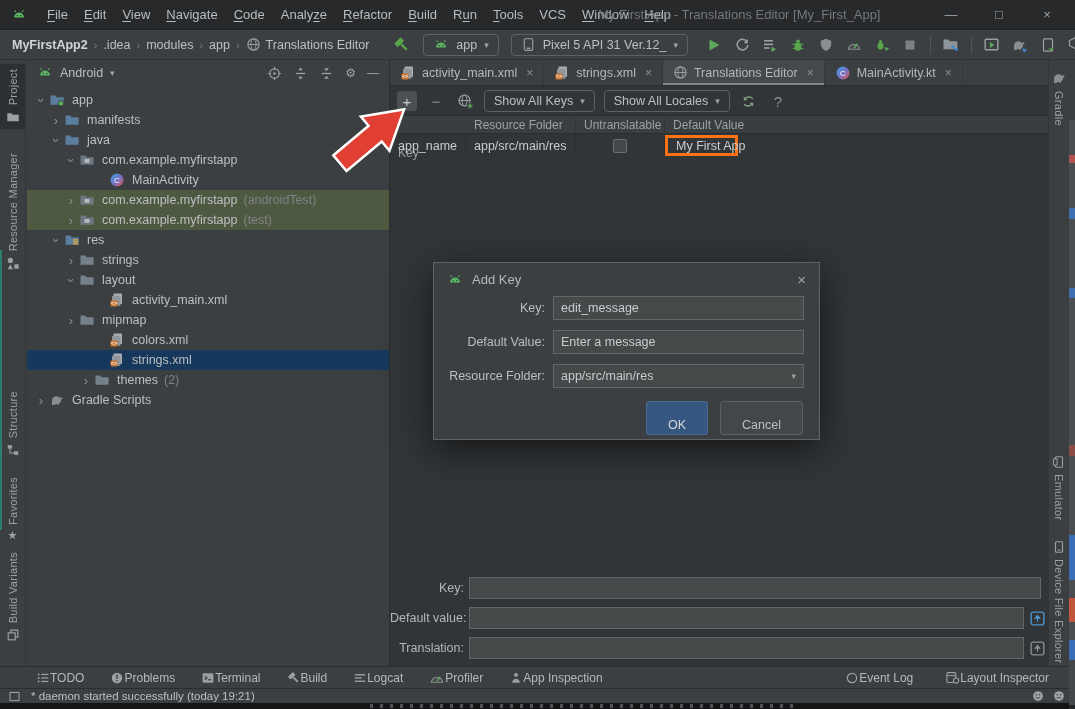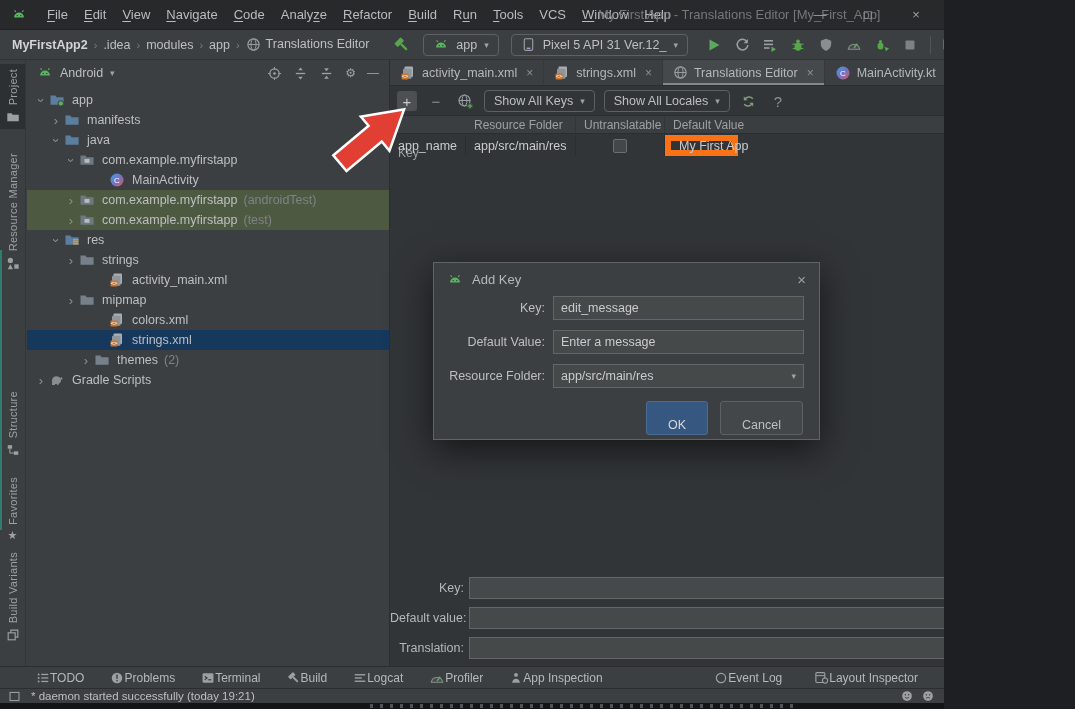--- a/index.html
+++ b/index.html
@@ -1,33 +1,33 @@
 <!DOCTYPE html>
 <html><head>
 <meta charset="utf-8">
 <style>
 *{margin:0;padding:0;box-sizing:border-box}
 html,body{background:#1e1f22}
 body{font-family:"Liberation Sans",sans-serif;-webkit-font-smoothing:antialiased}
-.app{position:relative;width:944px;height:709px;background:#3c3f41;overflow:hidden;color:#bbbdbf;font-size:12px}
+.app{position:relative;width:1075px;height:709px;background:#3c3f41;overflow:hidden;color:#bbbdbf;font-size:12px}
 .ic{display:inline-flex;align-items:center;justify-content:center;line-height:1}
 .ic.tic{color:#9da1a4}
 
 .titlebar{position:absolute;top:0;left:0;right:0;height:30px;background:#27292b;display:flex;align-items:center;border-bottom:1px solid #1f2123;z-index:5}
 .as-logo{margin-left:11px}
 #menus{display:flex;margin-left:12px}
 .menu-item{padding:0 8px;font-size:13px;color:#b9bcbe;cursor:pointer;white-space:nowrap}
 .menu-item u{text-underline-offset:2px}
 .win-title{position:absolute;left:598px;color:#75787b;font-size:13px;white-space:nowrap}
 .win-controls{position:absolute;right:4px;top:0;height:30px;display:flex}
 .win-btn{width:48px;text-align:center;line-height:30px;color:#9fa2a4;font-size:13px;cursor:pointer}
 
 .toolbar{position:absolute;top:30px;left:0;right:0;height:30px;background:#3c3f41;display:flex;align-items:center;border-bottom:1px solid #313437;z-index:4}
 #crumbs{display:flex;align-items:center;margin-left:12px;font-size:12.5px;white-space:nowrap}
-.crumb{color:#bdbfc1;cursor:pointer;display:flex;align-items:flex-start;gap:5px}
+.crumb{color:#bdbfc1;cursor:pointer;display:flex;align-items:flex-end;gap:5px}
 .crumb.first{font-weight:bold;color:#d2d4d6}
 .crumb-sep{color:#7a7d80;margin:0 6px;font-size:11px}
 .hammer-wrap{margin-left:24px;cursor:pointer}
 .combo{height:22px;border:1px solid #5e6163;border-radius:4px;display:inline-flex;align-items:center;gap:7px;padding:0 9px;cursor:pointer;color:#bdbfc1;font-size:12.5px;white-space:nowrap}
 .caret{color:#9fa2a4;font-size:9px}
 .toolbar .combo{margin-left:12px}
 #runicons{display:flex;align-items:center;margin-left:16px;gap:8px}
 .ticon{width:20px;height:20px;display:inline-flex;align-items:center;justify-content:center;cursor:pointer;border-radius:3px}
 .tsep{width:1px;height:18px;background:#515456;margin:0 2px}
 
@@ -66,21 +66,21 @@
 .tbtn.plus{background:#4c5052}
 .tbtn.dim{color:#8d9093}
 .txbar .combo{border-radius:4px}
 #thead{position:absolute;top:55px;left:0;right:0;height:19px;background:#3b3e40;display:flex;border-top:1px solid #2b2d2f;border-bottom:1px solid #2b2d2f}
 .th{padding:2px 8px 0;color:#9da1a4;font-size:12px;border-right:1px solid #333638;white-space:nowrap}
 .th:last-child{border-right:none}
 #trowc{position:absolute;top:75px;left:0;height:21px;display:flex}
 .td{padding:0 8px;font-size:12.5px;color:#c9cbcd;border-right:1px solid #2b2d2f;display:flex;align-items:center;white-space:nowrap}
 .td.cbcell{justify-content:center}
 .cb{width:14px;height:14px;border:1px solid #6b6f71;border-radius:2px;background:#43474a;cursor:pointer}
-.td.valcell{border:6px solid #f97316}
+.td.valcell{border:3px solid #f97316}
 
 .bform{position:absolute;left:0;right:0;top:517px}
 .frow{display:flex;align-items:center;height:22px;margin-bottom:8px}
 .frow label{width:74px;min-width:74px;text-align:right;margin-right:5px;color:#b5b8ba;font-size:12.5px;white-space:nowrap}
 .finput{height:22px;background:#45494a;border:1px solid #646567;color:#c9cbcd;padding:0 6px;outline:none;font-family:inherit;font-size:12.5px}
 .finput.wide{width:572px}
 .finput.med{width:555px}
 .fico{width:20px;height:20px;margin-left:3px;display:inline-flex;align-items:center;justify-content:center;cursor:pointer}
 
 .dialog{position:absolute;left:433px;top:262px;width:387px;height:178px;background:#3c3f41;border:1px solid #616466;box-shadow:0 10px 34px rgba(0,0,0,.6);z-index:40}
@@ -514,20 +514,29 @@
           </div>
           <div class="trow" style="padding-left: 36px;">
             <span class="chev">›</span>
             <span class="ic">
               <svg width="16" height="16" viewBox="0 0 16 16">
                 <path d="M1.5 3.6h4.8l1.3 1.7h7v7.5H1.5z" fill="#75808A"></path>
               </svg>
             </span>
             <span class="tlabel">strings</span>
           </div>
+          <div class="trow" style="padding-left: 36px;">
+            <span class="chev exp">›</span>
+            <span class="ic">
+              <svg width="16" height="16" viewBox="0 0 16 16">
+                <path d="M1.5 3.6h4.8l1.3 1.7h7v7.5H1.5z" fill="#75808A"></path>
+              </svg>
+            </span>
+            <span class="tlabel">layout</span>
+          </div>
           <div class="trow" style="padding-left: 66px;">
             <span class="chev"></span>
             <span class="ic">
               <svg width="16" height="16" viewBox="0 0 16 16">
                 <rect x="4.5" y="1.5" width="8.5" height="10.5" rx="1" fill="#a8aeb2"></rect>
                 <rect x="3" y="3.8" width="8.5" height="10" rx="1" fill="#8f969b"></rect>
                 <rect x="1.5" y="8.5" width="7" height="6" rx="1" fill="#c77633"></rect>
                 <text x="5" y="13.3" font-size="5.5" fill="#fff" text-anchor="middle" font-family="monospace">&lt;&gt;</text>
               </svg>
             </span>

